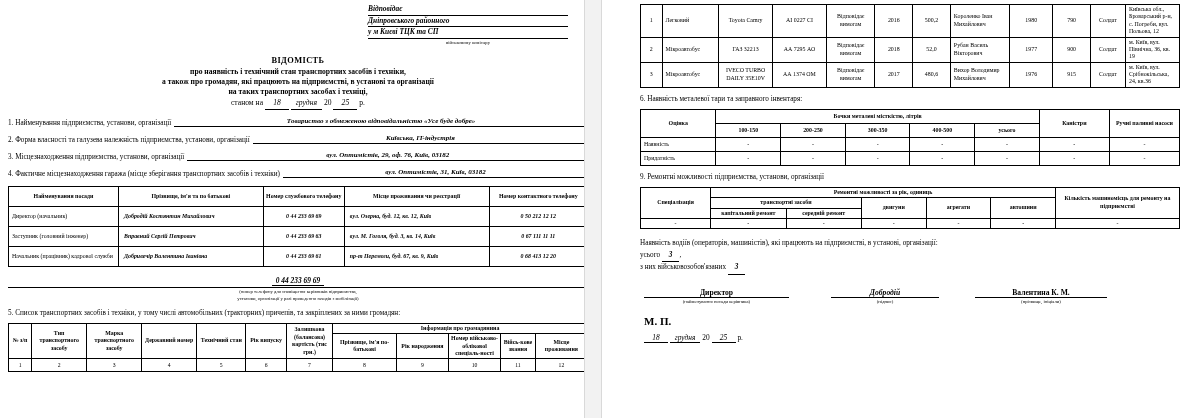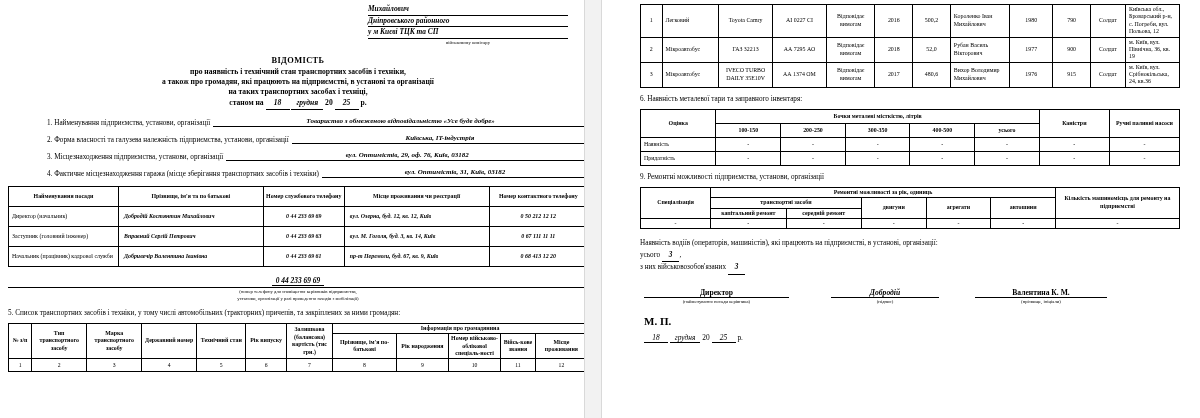--- a/index.html
+++ b/index.html
@@ -72,40 +72,39 @@
     font-size: 8.4px;
     font-weight: bold;
     letter-spacing: 0.4px;
   }
   .doc-sub {
     font-size: 7.6px;
     font-weight: bold;
   }
   .asof {
     font-size: 7.6px;
-    font-weight: bold;
+    font-weight: normal;
     margin-top: 1px;
   }
   .fill {
     font-style: italic;
     border-bottom: 1px solid #000;
     padding: 0 5px;
     display: inline-block;
     min-width: 14px;
     text-align: center;
   }
 
   
   .numline {
     font-size: 7.2px;
     margin-top: 7.5px;
     display: flex;
     align-items: flex-end;
     white-space: nowrap;
-    margin-left: 39px;
   }
   .numline .lbl { flex: 0 0 auto; }
   .numline .val {
     flex: 1 1 auto;
     border-bottom: 1px solid #000;
     font-style: italic;
     font-weight: bold;
     font-size: 7px;
     text-align: center;
     padding-bottom: 0.5px;
@@ -268,21 +267,21 @@
   }
 </style>
 </head>
 <body>
 
 <div class="sheet">
 
   <div class="page page-left">
 
     <div class="addressee">
-      <div class="ln">Михайлович</div>
+      <div class="ln">Відповідає</div>
       <div class="ln">Дніпровського районного</div>
       <div class="ln">у м Києві ТЦК та СП</div>
       <div class="sub">військовому комісару</div>
     </div>
 
     <div class="title-block">
       <div class="doc-title">ВІДОМІСТЬ</div>
       <div class="doc-sub">про наявність і технічний стан транспортних засобів і техніки,</div>
       <div class="doc-sub">а також про громадян, які працюють на підприємстві, в установі та організації</div>
       <div class="doc-sub">на таких транспортних засобах і техніці,</div>

